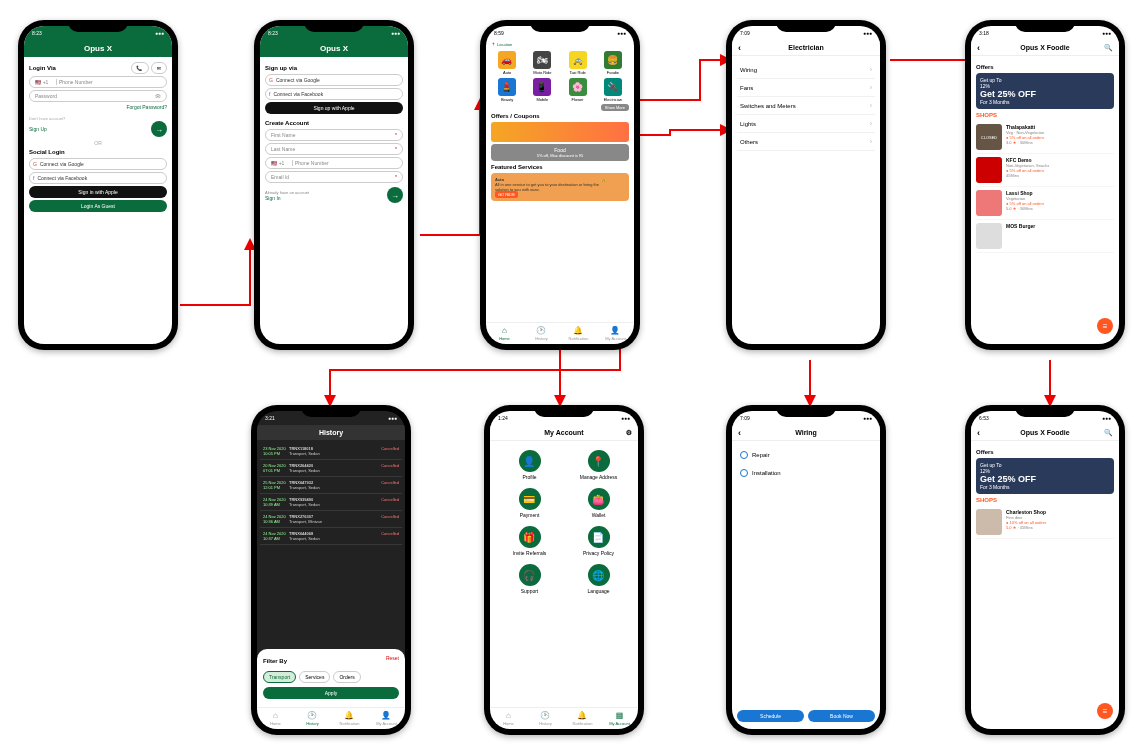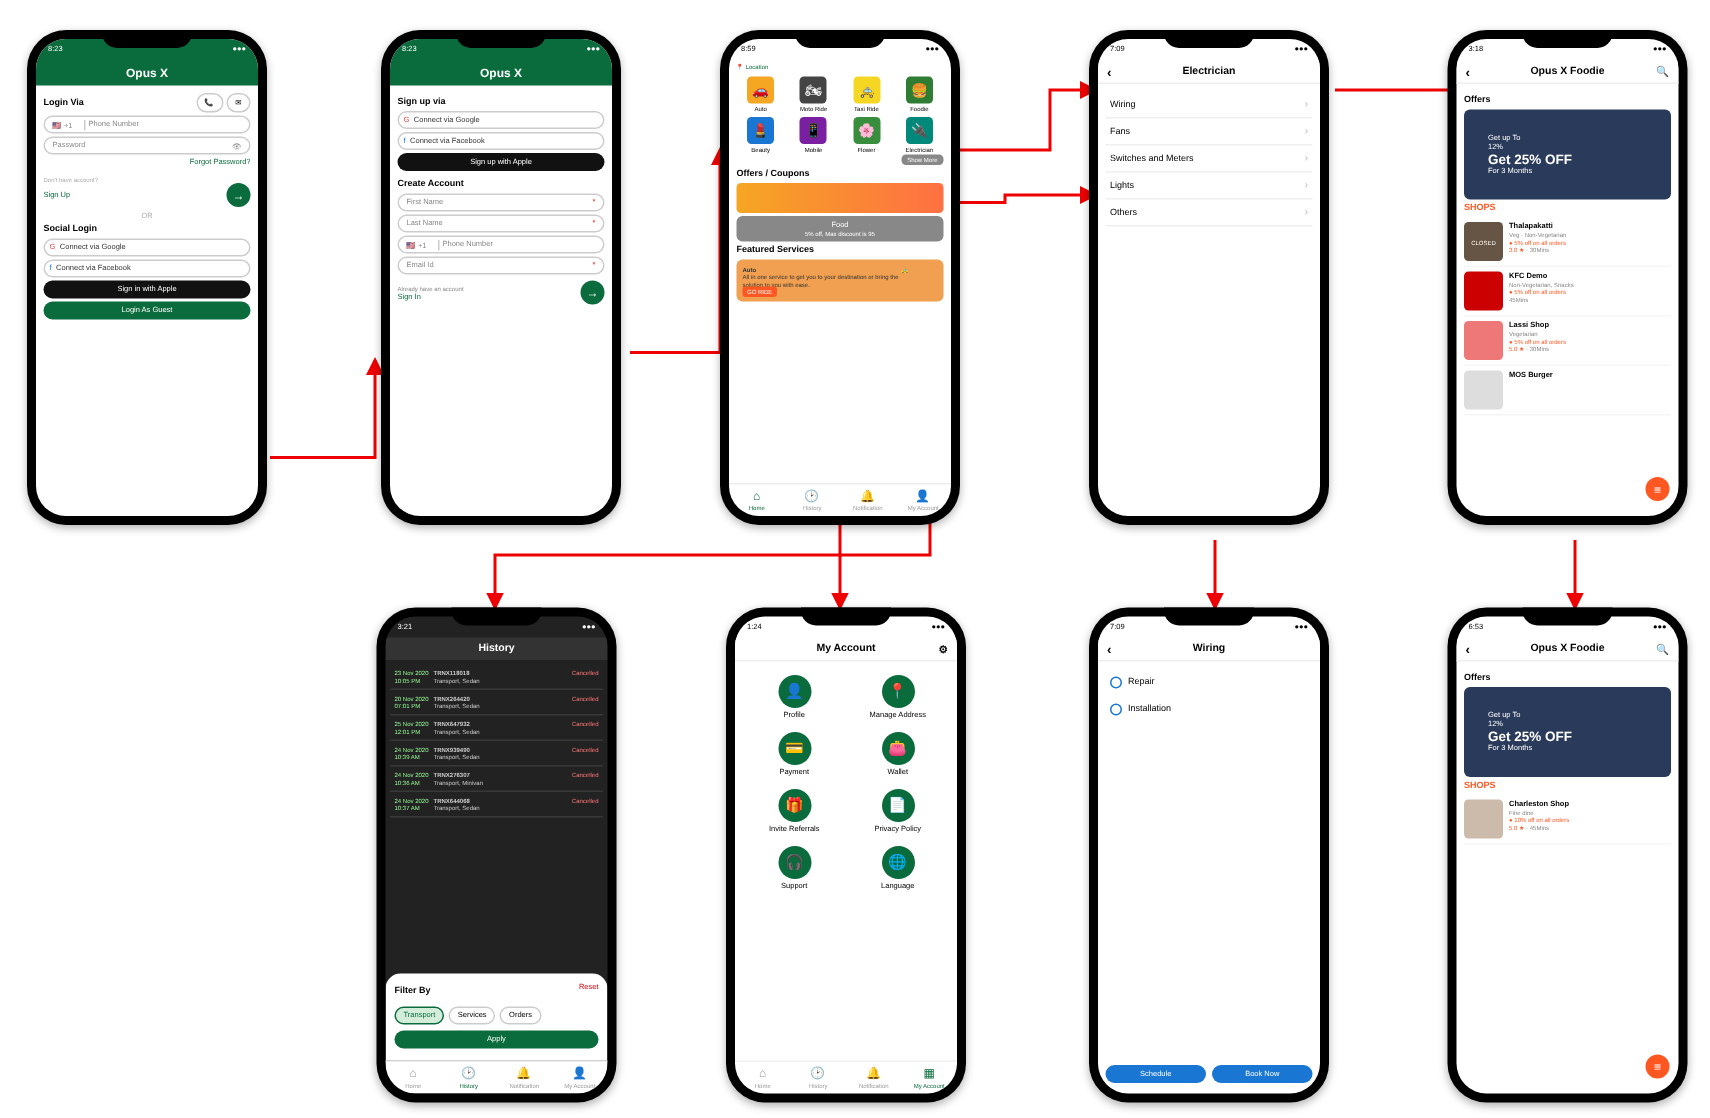--- a/index.html
+++ b/index.html
@@ -36,21 +36,21 @@
   .nav-icon { font-size: 8px; }
   .grid4 { display: grid; grid-template-columns: repeat(4,1fr); gap: 3px; }
   .cat { display: flex; flex-direction: column; align-items: center; gap: 1px; font-size: 4px; }
   .cat-ic { width: 18px; height: 18px; border-radius: 3px; display: flex; align-items: center; justify-content: center; color: #fff; font-size: 9px; }
   .grid2 { display: grid; grid-template-columns: repeat(2,1fr); gap: 8px; padding: 4px; }
   .acct { display: flex; flex-direction: column; align-items: center; gap: 2px; font-size: 5px; }
   .acct-ic { width: 22px; height: 22px; border-radius: 50%; background: #0a6b3c; color: #fff; display: flex; align-items: center; justify-content: center; font-size: 10px; }
   .row { display: flex; justify-content: space-between; align-items: center; padding: 5px 3px; border-bottom: 1px solid #f0f0f0; font-size: 6px; }
   .row .chev { color: #bbb; font-size: 7px; }
   .radio { width: 8px; height: 8px; border: 1px solid #1976d2; border-radius: 50%; margin-right: 4px; }
-  .promo { background: #2a3a5a; color: #fff; border-radius: 4px; padding: 16px; margin: 3px 0; font-size: 5px; }
+  .promo { background: #2a3a5a; color: #fff; border-radius: 4px; padding: 4px; margin: 3px 0; font-size: 5px; }
   .promo .big { font-size: 9px; font-weight: bold; }
   .shop-row { display: flex; gap: 4px; padding: 3px 0; border-bottom: 1px solid #f5f5f5; }
   .shop-img { width: 26px; height: 26px; border-radius: 3px; background: #ddd; flex-shrink: 0; }
   .shop-info { flex: 1; font-size: 5px; }
   .shop-name { font-weight: 600; font-size: 5px; }
   .shop-sub { color: #888; font-size: 4px; }
   .shop-deal { color: #ff5722; font-size: 4px; }
   .hist-row { display: flex; padding: 3px; font-size: 4px; border-bottom: 1px solid rgba(255,255,255,.1); color: #ccc; }
   .hist-row .d { width: 26px; color: #9f9; font-size: 4px; }
   .hist-row .c { flex: 1; }

